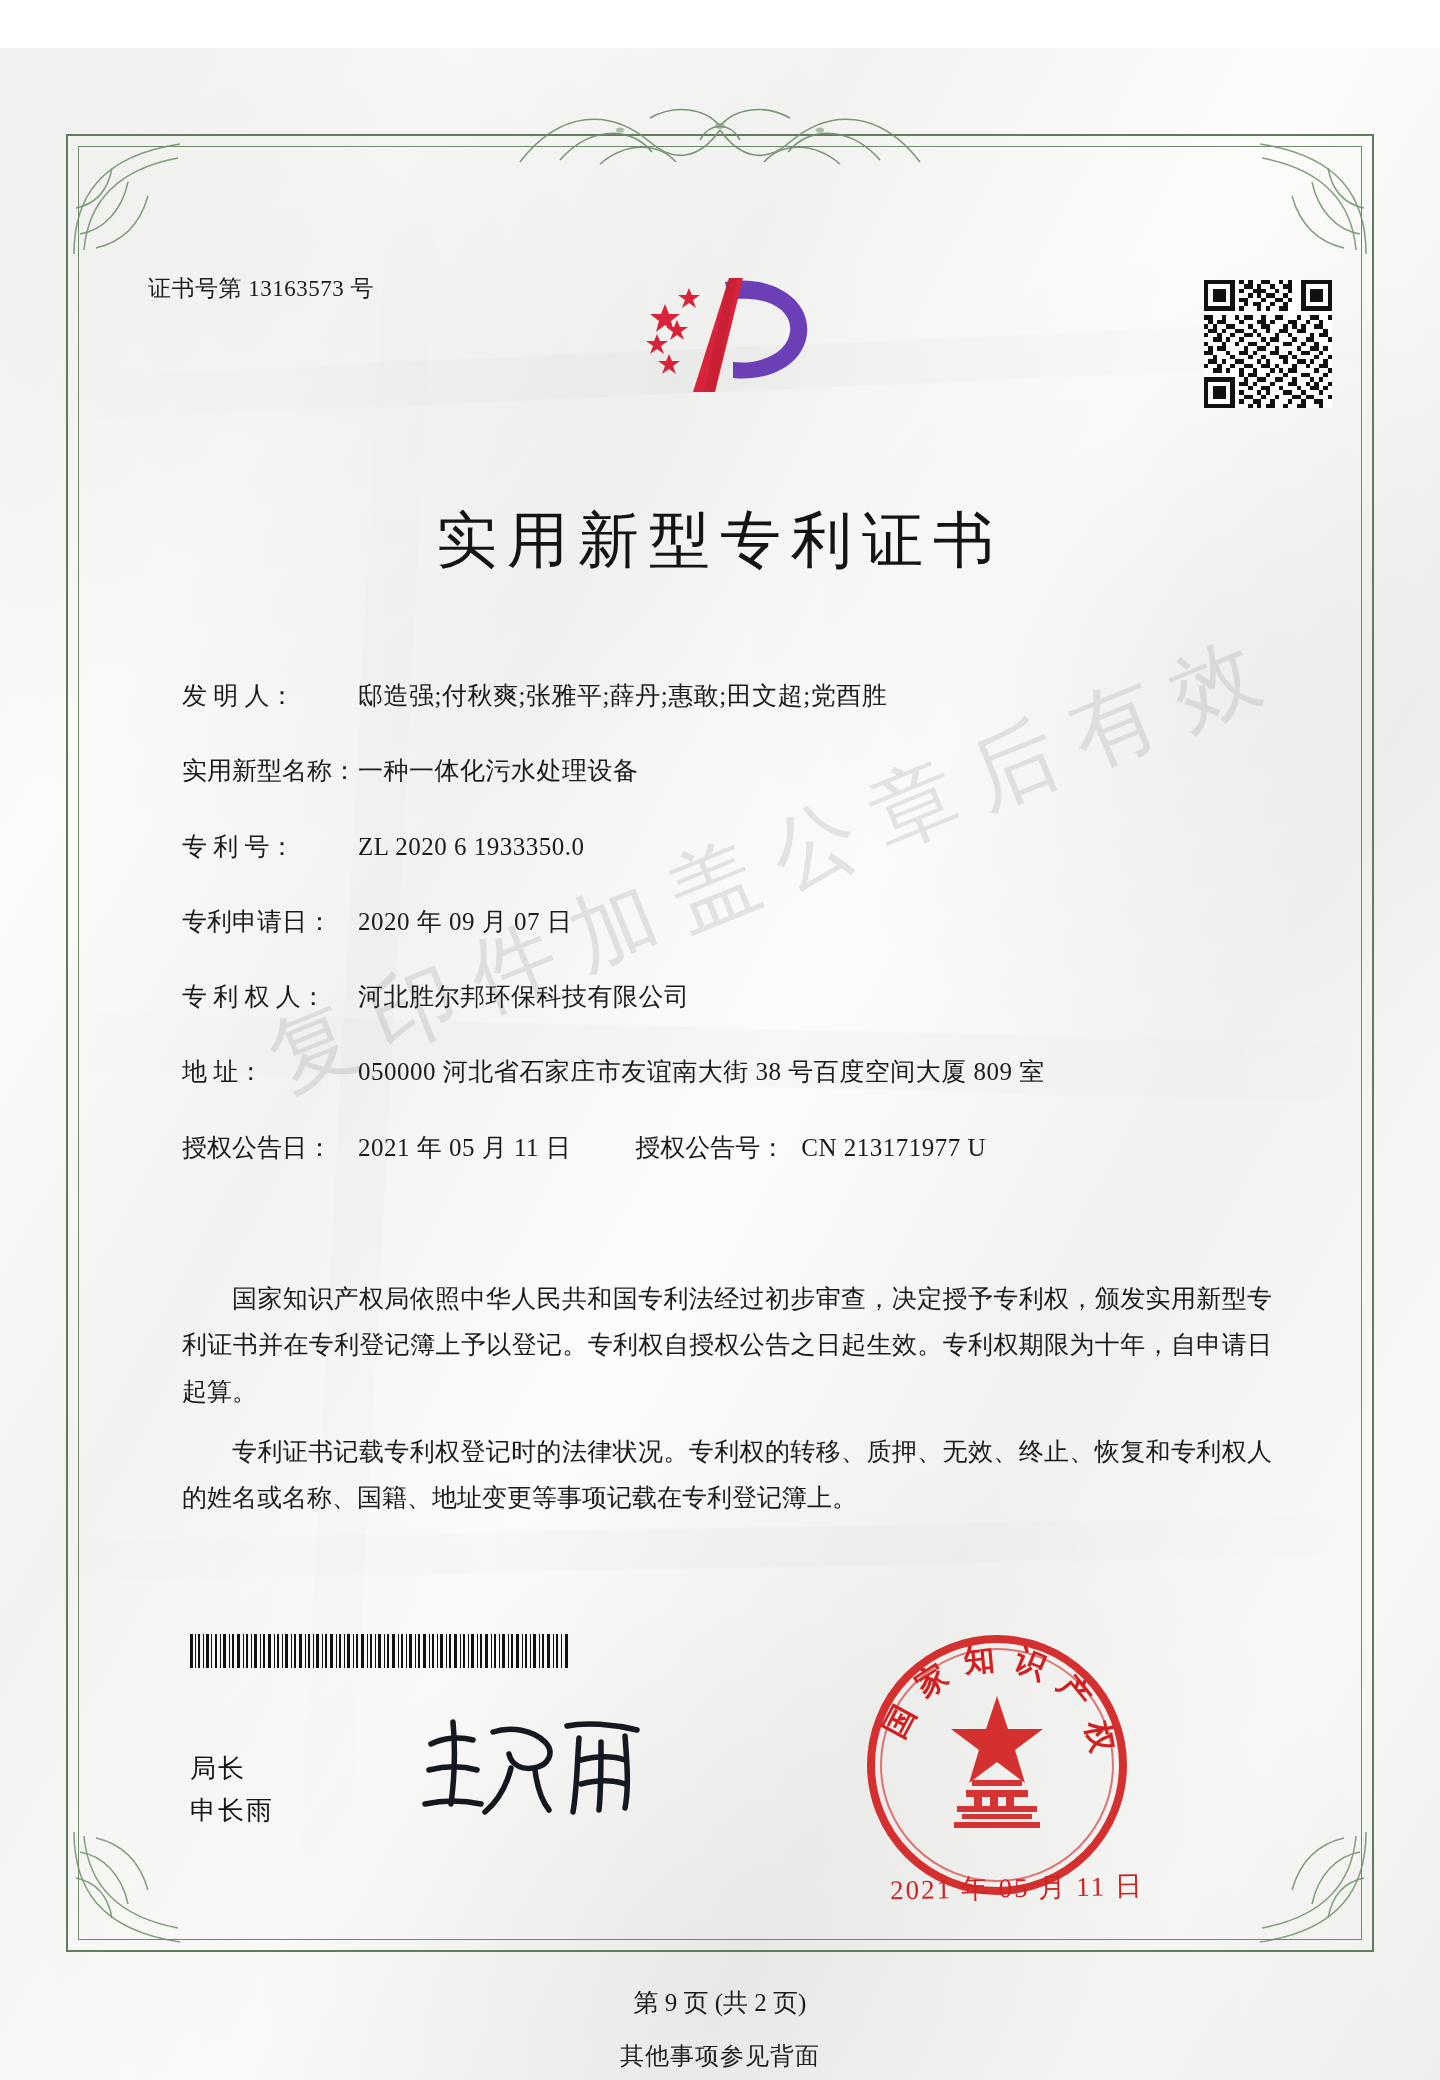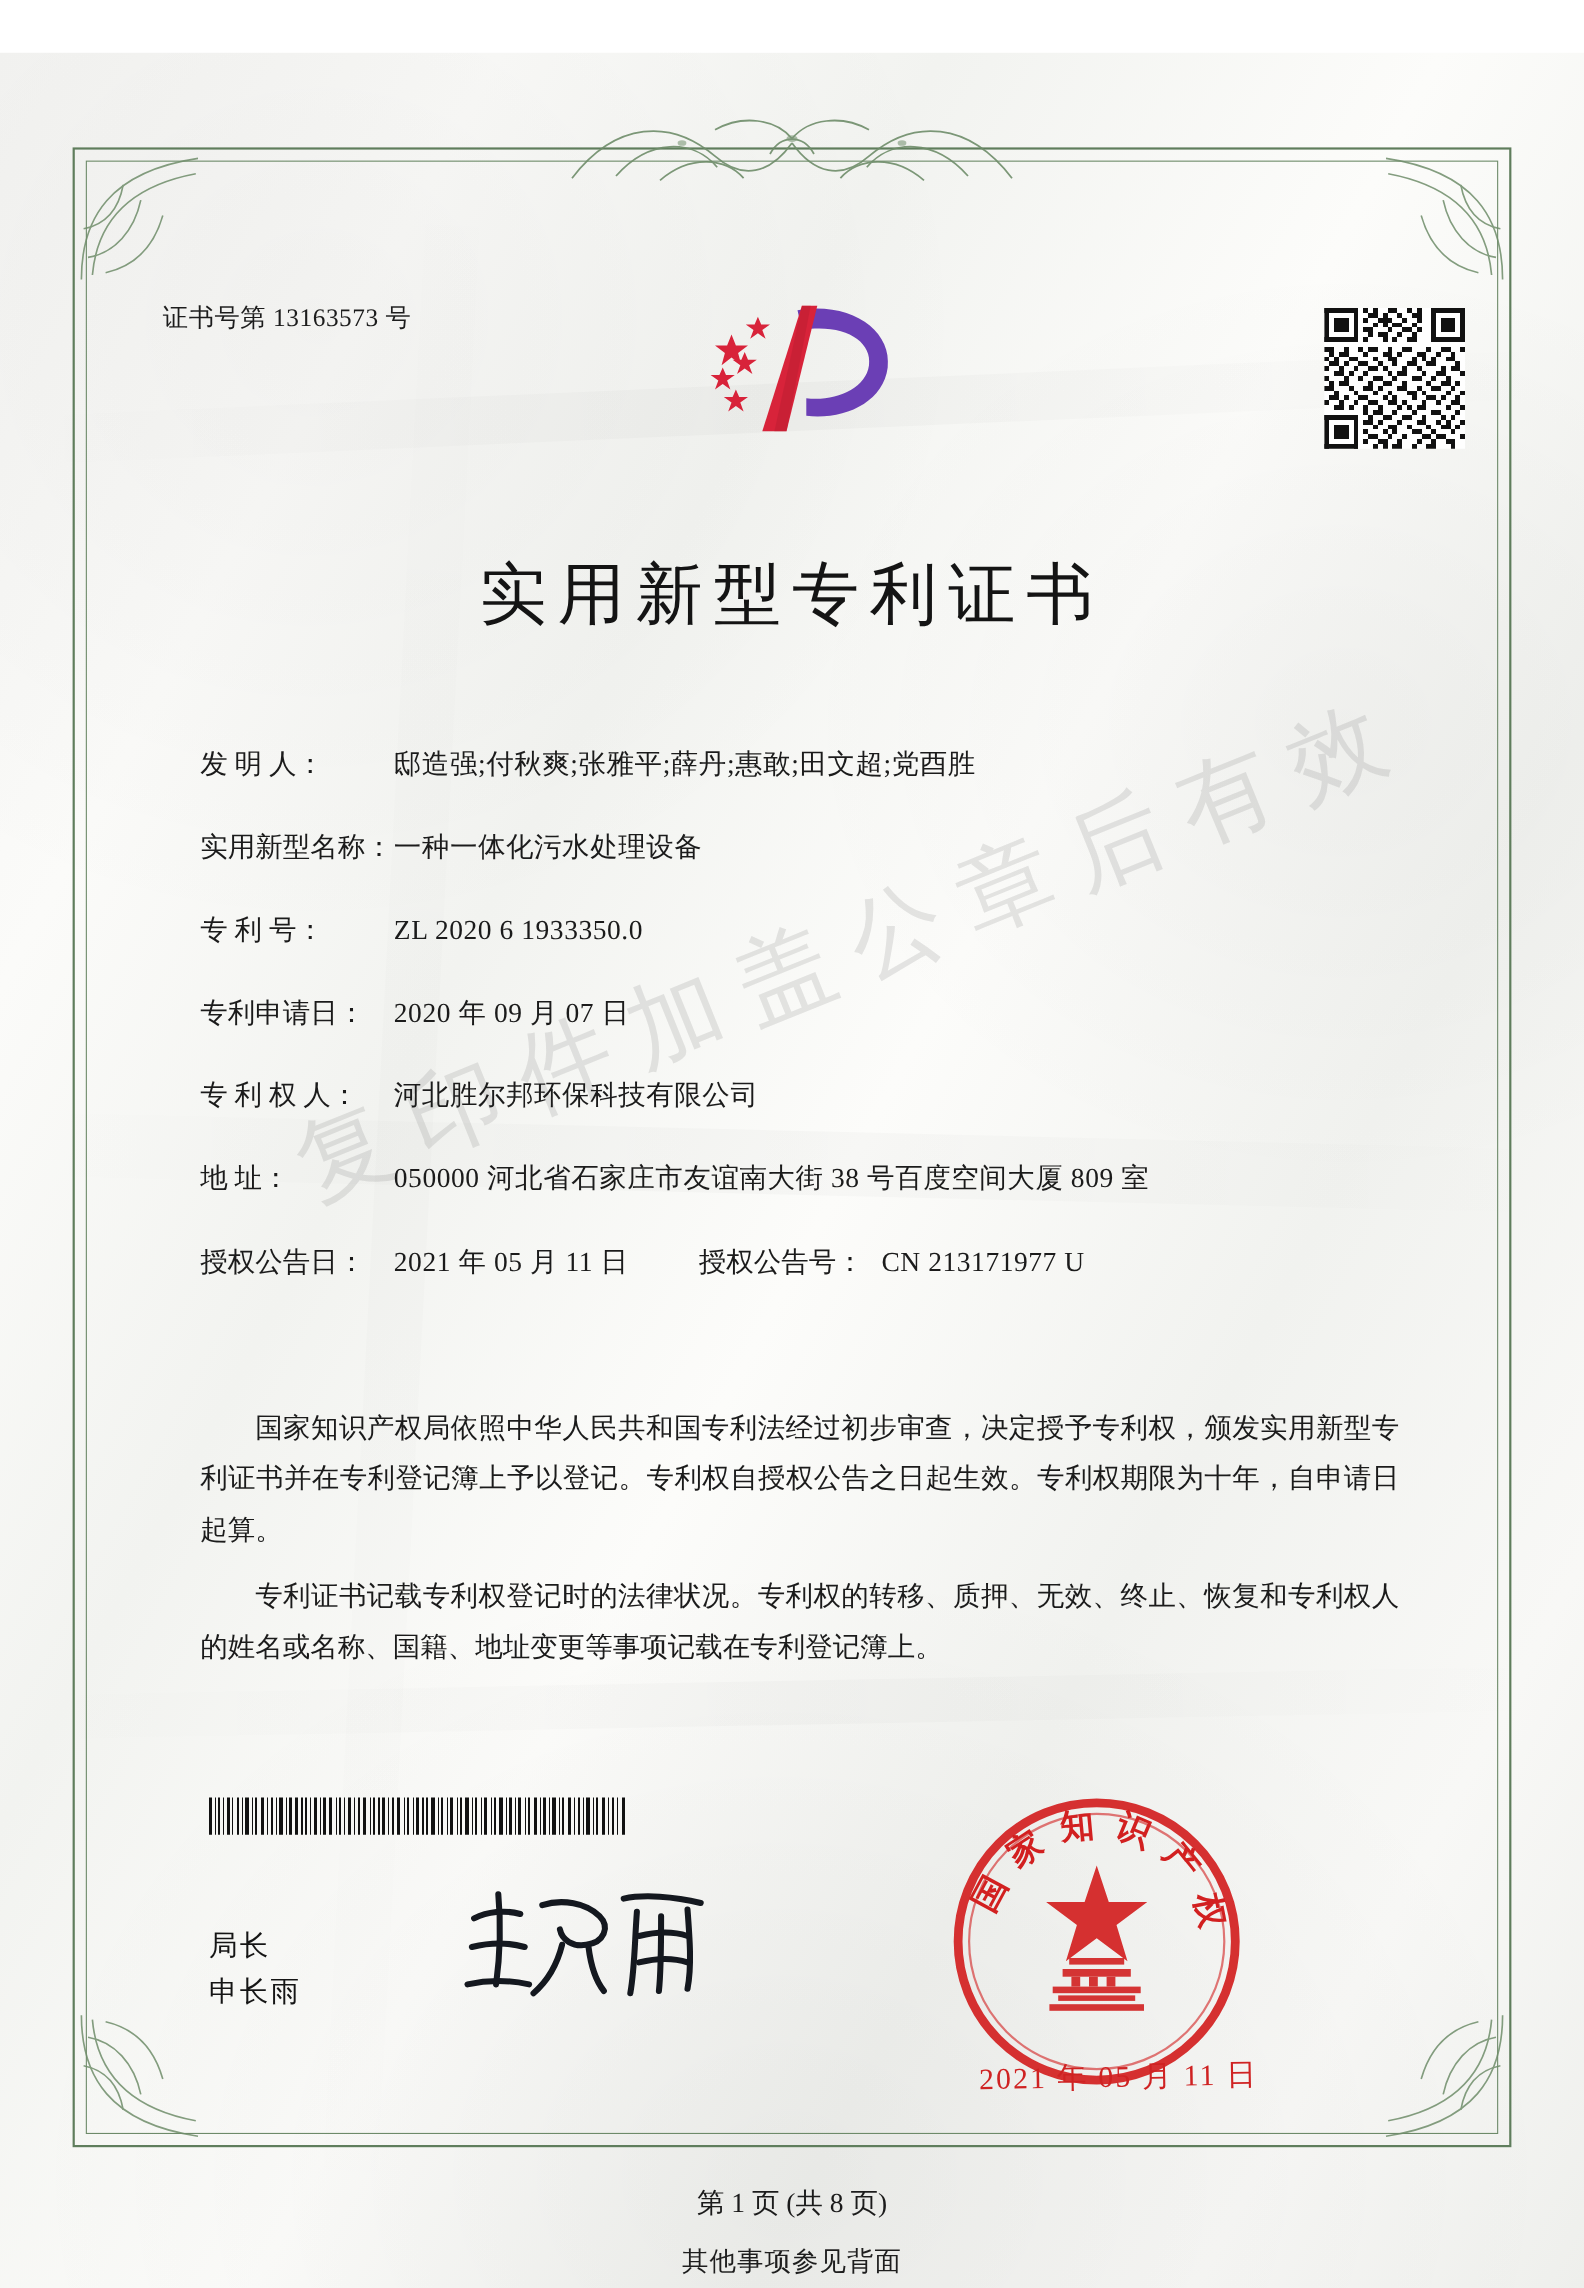--- a/index.html
+++ b/index.html
@@ -707,16 +707,16 @@
     <defs>
       <path id="sealArc" d="M 135,135 m -96,0 a 96,96 0 1,1 192,0" transform="rotate(0 135 135)" fill="none"></path>
     </defs>
     <text font-family="'DejaVu Serif','Liberation Serif',serif" font-size="31" font-weight="700" fill="#d22020" letter-spacing="16">
       <textPath href="#sealArc" startOffset="8%">国家知识产权局</textPath>
     </text>
   </svg>
 
   <div class="seal-date">2021 年 05 月 11 日</div>
 
-  <div class="page-num">第 1 页 (共 8 页)</div>
+  <div class="page-num">第 9 页 (共 2 页)</div>
   <div class="back-note">其他事项参见背面</div>
 
 </div>
 
 </body></html>

